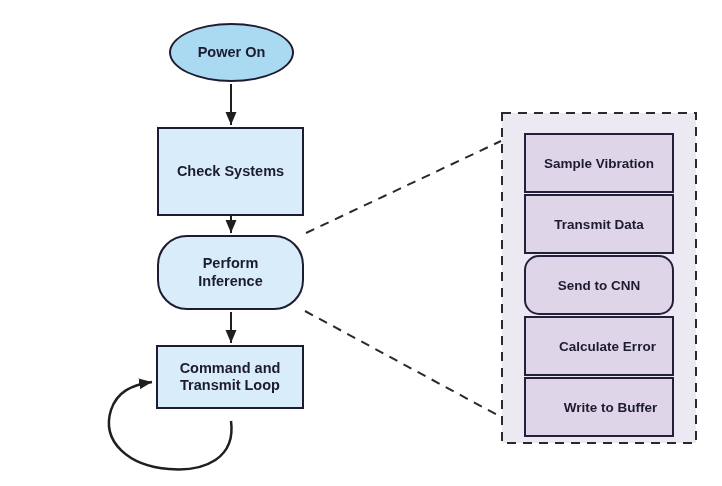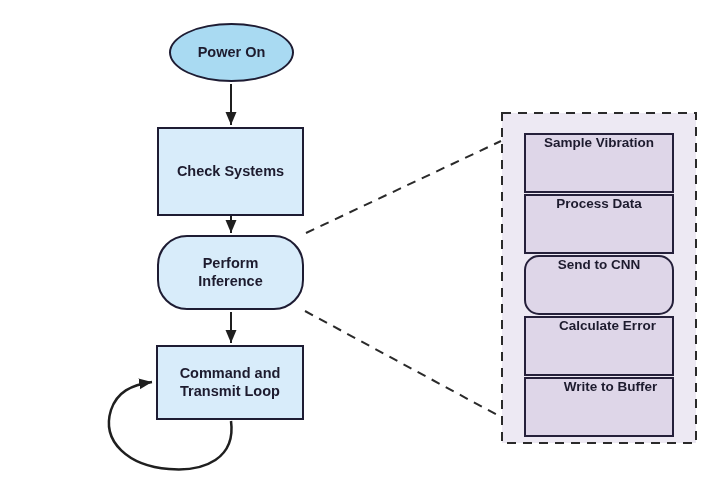--- a/index.html
+++ b/index.html
@@ -37,30 +37,30 @@
     font-size: 14.5px;
   }
   .step-node {
     background: #d8ecfa;
     border: 2px solid #1e1c33;
     font-size: 14.5px;
     padding: 0 10px;
   }
   .step-1 { left: 128px; top: 127px; width: 147px; height: 89px; }
   .step-2 { left: 128px; top: 235px; width: 147px; height: 75px; border-radius: 30px; }
-  .step-3 { left: 127px; top: 345px; width: 148px; height: 75px; }
+  .step-3 { left: 127px; top: 345px; width: 148px; height: 64px; }
   .panel-item {
     position: absolute;
     box-sizing: border-box;
     left: 495px;
     width: 150px; height: 60px;
     background: #ded6e8;
     border: 2px solid #25203a;
     display: flex;
-    align-items: flex-start;
+    align-items: center;
     justify-content: center;
     text-align: center;
     font-weight: 700;
     font-size: 13.5px;
     color: #1d1b2e;
   }
   .pi-1 { top: 133px; }
   .pi-2 { top: 194px; }
   .pi-3 { top: 255px; border-radius: 15px; }
   .pi-4 { top: 316px; padding-left: 17px; }
@@ -101,21 +101,21 @@
     <span>Perform Inference</span>
   </div>
   <div class="node step-node step-3">
     <span>Command and Transmit Loop</span>
   </div>
 
   <div class="panel-item pi-1">
     <span>Sample Vibration</span>
   </div>
   <div class="panel-item pi-2">
-    <span>Process Data</span>
+    <span>Transmit Data</span>
   </div>
   <div class="panel-item pi-3">
     <span>Send to CNN</span>
   </div>
   <div class="panel-item pi-4">
     <span>Calculate Error</span>
   </div>
   <div class="panel-item pi-5">
     <span>Write to Buffer</span>
   </div>

